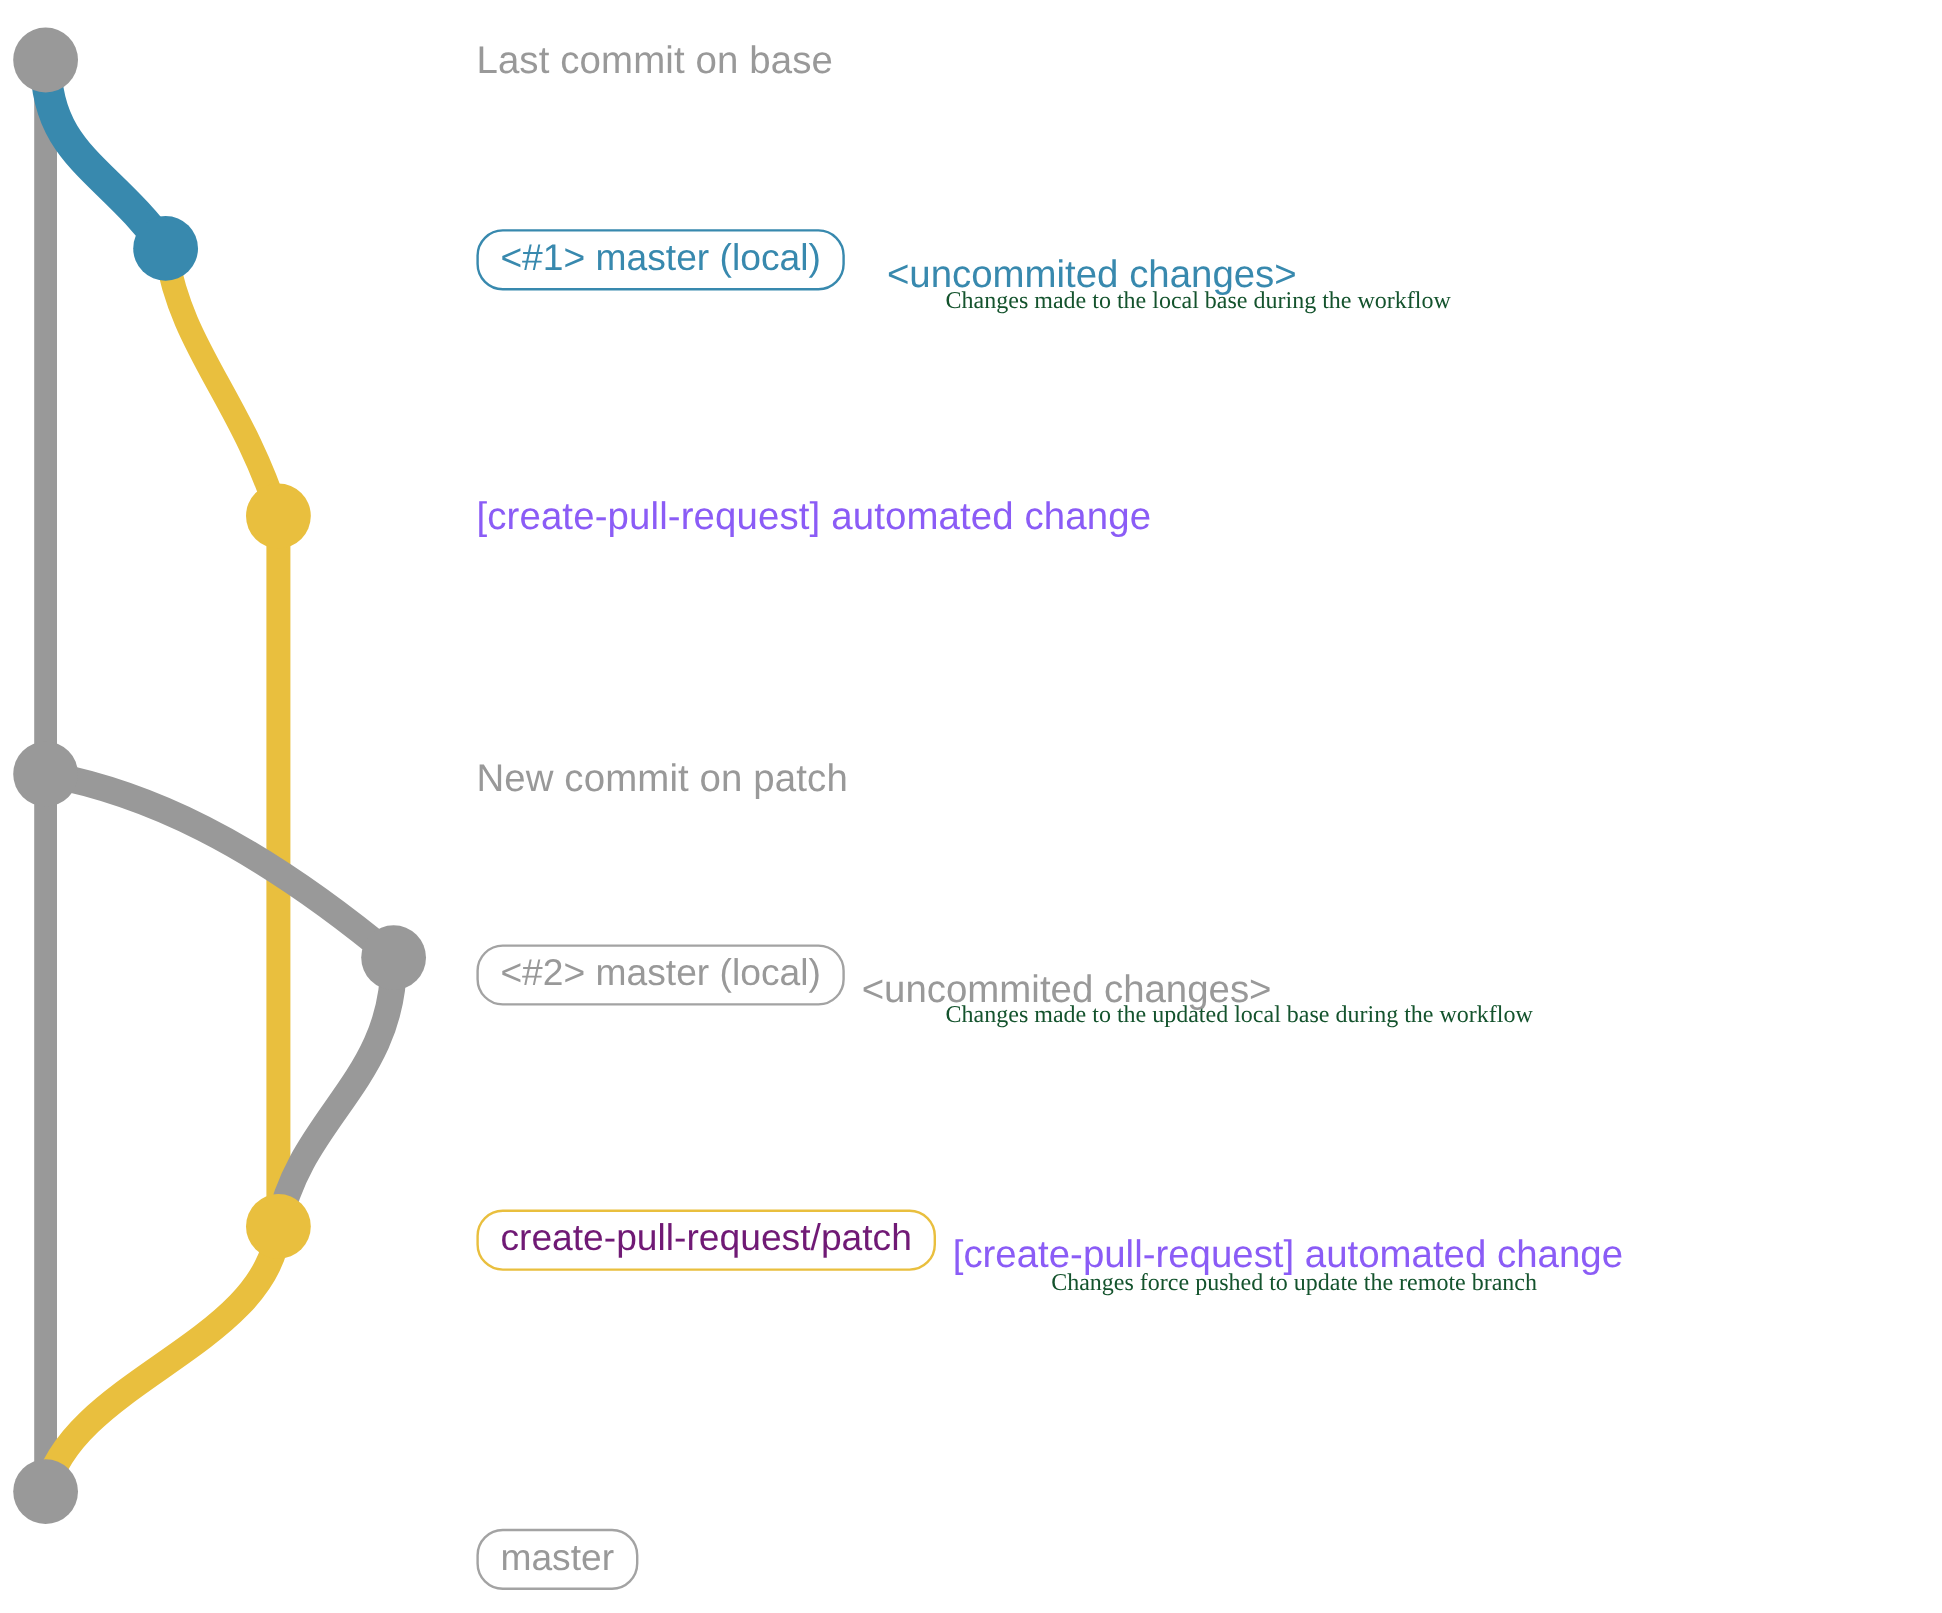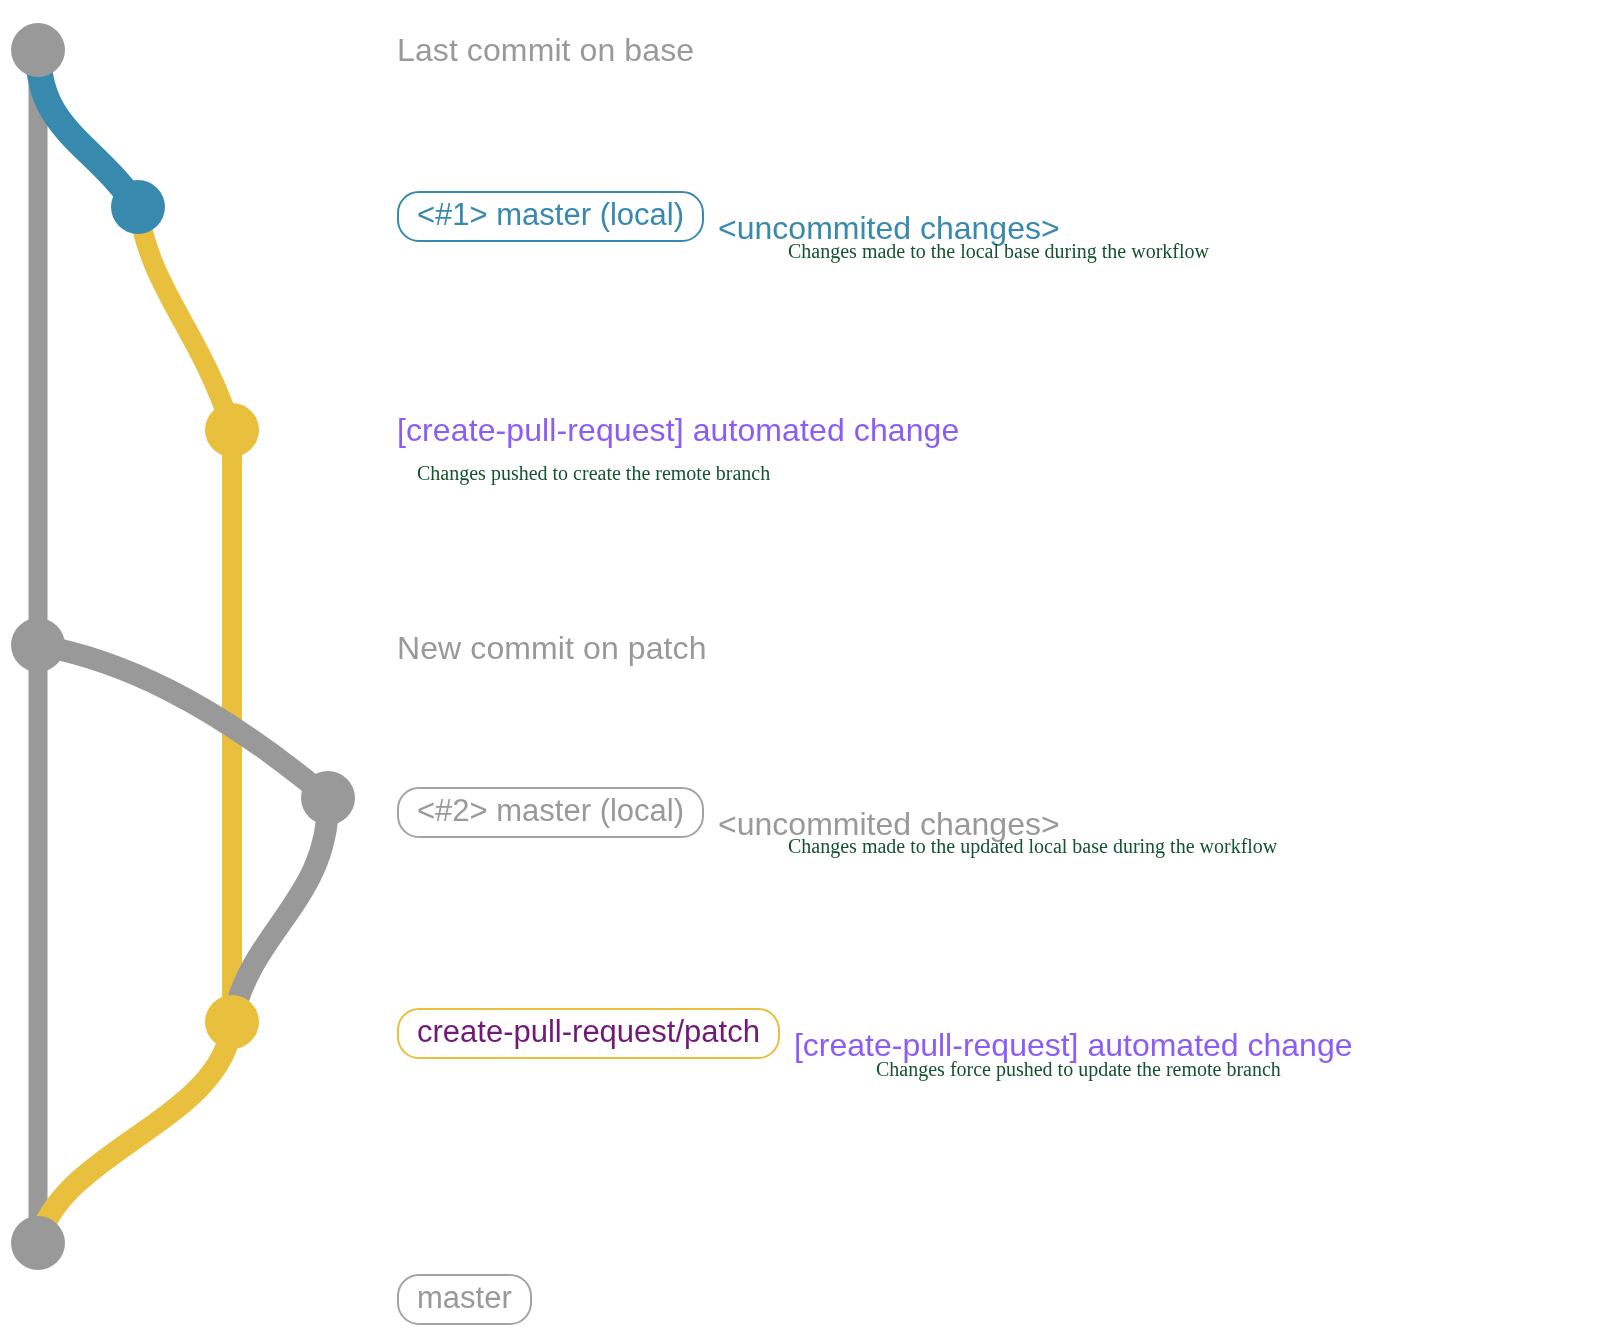--- a/index.html
+++ b/index.html
@@ -95,30 +95,29 @@
     <circle cx="38" cy="645" r="27" fill="#999999"></circle>
     <circle cx="328" cy="798" r="27" fill="#999999"></circle>
     <circle cx="232" cy="1022" r="27" fill="#e9bf3e"></circle>
     <circle cx="38" cy="1243" r="27" fill="#999999"></circle>
   </svg>
 
   <div class="row" style="left:397px; top:32px;">
     <span class="headline c-gray">Last commit on base</span>
   </div>
 
-  <div class="row" style="left:397px; top:186px;">
+  <div class="row" style="left:397px; top:186px;gap:21px;">
     <span class="badge blue">&lt;#1&gt; master (local)</span>
     <span class="label-after c-blue">&lt;uncommited changes&gt;</span>
   </div>
   <div class="desc" style="left:788px; top:240px;">Changes made to the local base during the workflow</div>
 
   <div class="row" style="left:397px; top:412px;">
     <span class="headline c-yellow">[create-pull-request] automated change</span>
   </div>
-  <div class="desc" style="left:417px; top:462px;">Changes pushed to create the remote branch</div>
 
   <div class="row" style="left:397px; top:630px;">
     <span class="headline c-gray">New commit on patch</span>
   </div>
 
   <div class="row" style="left:397px; top:782px;">
     <span class="badge gray">&lt;#2&gt; master (local)</span>
     <span class="label-after c-gray">&lt;uncommited changes&gt;</span>
   </div>
   <div class="desc" style="left:788px; top:835px;">Changes made to the updated local base during the workflow</div>

